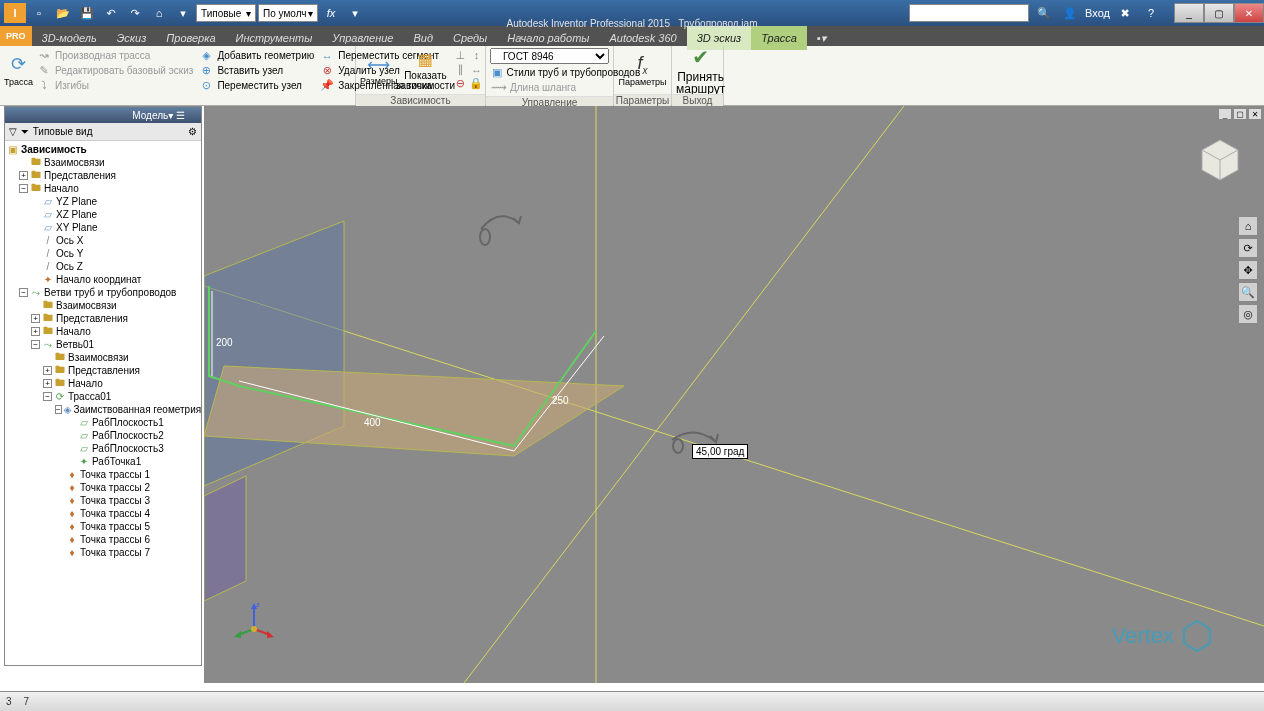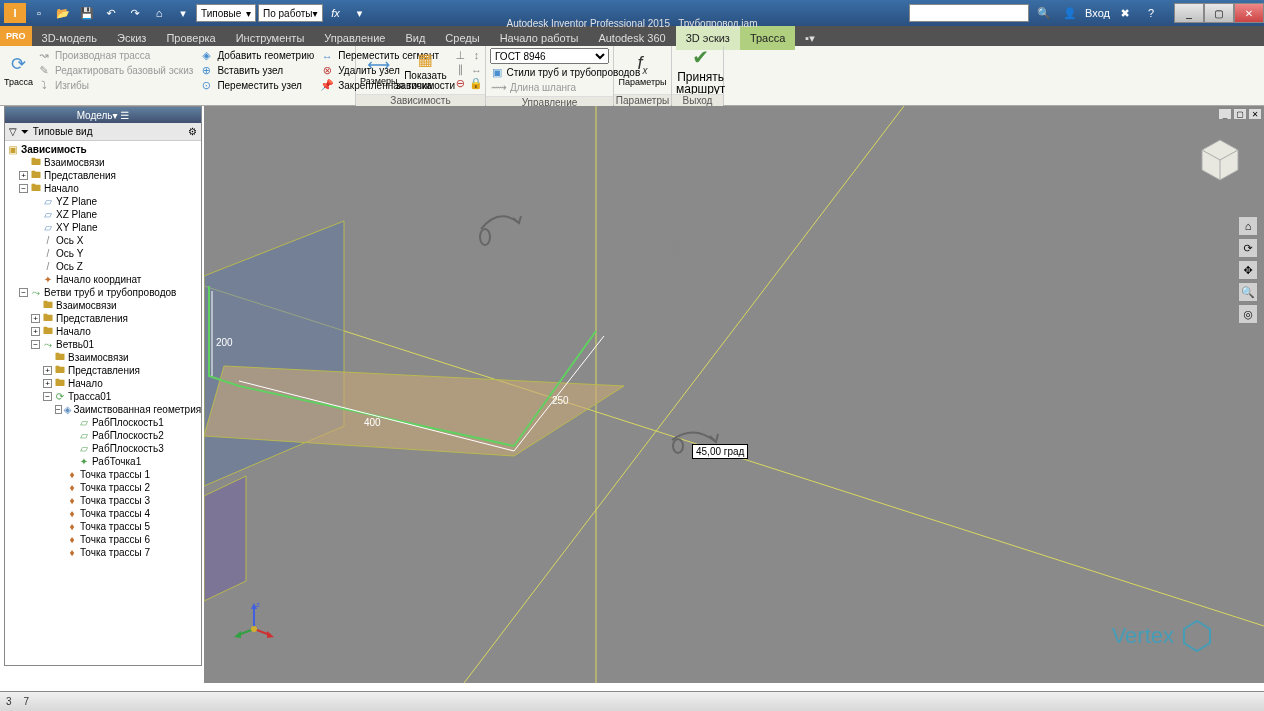--- a/index.html
+++ b/index.html
@@ -12,39 +12,39 @@
 .titlebar .dropdown-qat { background:#fff; color:#000; height:18px; font-size:10px; border:1px solid #888; padding:0 4px; display:flex; align-items:center; min-width:60px; }
 .titlebar .apptitle { position:absolute; left:50%; transform:translateX(-50%); font-size:10px; color:#e0e0e0;margin-top:20px; }
 .titlebar .right { position:absolute; right:0; display:flex; align-items:center; gap:4px; }
 .titlebar .search { background:#fff; height:18px; width:120px; border:1px solid #888; }
 .titlebar .winbtns { display:flex; margin-left:8px; }
 .titlebar .winbtn { width:30px; height:20px; background:linear-gradient(#e8e8e8,#c0c0c0); border:1px solid #888; display:flex; align-items:center; justify-content:center; font-size:10px; cursor:pointer; color:#000; }
 .titlebar .winbtn.close { background:linear-gradient(#e88,#c44); color:#fff; }
 
 
 .menubar { height:20px; background:#525252; display:flex; align-items:stretch; font-size:11px; }
-.menubar .tab { padding:12px 10px; display:flex; align-items:center; color:#ddd; cursor:pointer; height:100%; }
+.menubar .tab { padding:12px 10px; display:flex; align-items:center; color:#ddd; cursor:pointer; height:100%;font-style:italic; }
 .menubar .tab.active { background:#d8e8c0; color:#222; }
 .menubar .tab.active2 { background:#b0d080; color:#222; }
 .menubar .pro { background:#f0a030; color:#fff; padding:0 6px; font-weight:bold; font-size:9px; display:flex; align-items:center; }
 
 
 .ribbon { height:60px; background:#f5f6f0; border-bottom:1px solid #aaa; display:flex; }
 .ribbon-group { border-right:1px solid #ccc; display:flex; flex-direction:column; }
 .ribbon-body { flex:1; display:flex; align-items:flex-start; padding:2px 4px; gap:2px; }
 .ribbon-label { height:14px; text-align:center; font-size:10px; background:#e8e8e0; color:#555; border-top:1px solid #ddd; }
 .rbtn-big { display:flex; flex-direction:column; align-items:center; justify-content:center; width:50px; height:44px; cursor:pointer; font-size:9px; text-align:center; gap:2px; }
 .rbtn-row { display:flex; align-items:center; gap:4px; height:14px; font-size:10px; cursor:pointer; padding:0 2px; white-space:nowrap; }
 .rbtn-row.disabled { color:#999; }
 .rbtn-col { display:flex; flex-direction:column; gap:1px; }
 .ico { width:14px; height:14px; display:inline-flex; align-items:center; justify-content:center; font-size:11px; }
 
 
 .left-panel { position:absolute; top:106px; left:4px; width:198px; height:560px; background:#fff; border:1px solid #888; display:flex; flex-direction:column; }
-.lp-header { height:16px; background:linear-gradient(#6080a0,#405070); color:#fff; font-size:10px; display:flex; align-items:center; padding:0 4px; justify-content:center; }
+.lp-header { height:16px; background:linear-gradient(#6080a0,#405070); color:#fff; font-size:10px; display:flex; align-items:center; padding:0 16px; justify-content:flex-end; }
 .lp-toolbar { height:18px; background:#e8e8e8; display:flex; align-items:center; gap:4px; padding:0 4px; border-bottom:1px solid #ccc; font-size:10px; }
 .lp-tree { flex:1; overflow:auto; font-size:10px; padding:2px 0; }
 .tree-item { display:flex; align-items:center; height:13px; gap:2px; cursor:pointer; white-space:nowrap; }
 .tree-item.l0 { padding-left:2px; }
 .tree-item.l1 { padding-left:14px; }
 .tree-item.l2 { padding-left:26px; }
 .tree-item.l3 { padding-left:38px; }
 .tree-item.l4 { padding-left:50px; }
 .tree-item.l5 { padding-left:62px; }
 .exp { width:9px; height:9px; border:1px solid #888; display:inline-flex; align-items:center; justify-content:center; font-size:8px; line-height:1; background:#fff; }
@@ -89,21 +89,21 @@
     <div class="qat-btn">💾</div>
     <div class="qat-btn">↶</div>
     <div class="qat-btn">↷</div>
     <div class="qat-btn">⌂</div>
     <div class="qat-btn">▾</div>
     <div class="dropdown-qat">
         <span>Типовые</span>
         <span style="margin-left:auto">▾</span>
       </div>
     <div class="dropdown-qat">
-        <span>По работы</span>
+        <span>По умолч</span>
         <span style="margin-left:auto">▾</span>
       </div>
     <div class="qat-btn" style="font-style:italic">fx</div>
     <div class="qat-btn">▾</div>
   </div>
   <div class="apptitle">
     <span>Autodesk Inventor Professional 2015</span>&nbsp;&nbsp;
     <span>Трубопровод.iam</span>
   </div>
   <div class="right">
@@ -208,21 +208,21 @@
         <span class="ico" style="color:#888">↕</span>
         <span class="ico" style="color:#888">↔</span>
         <span class="ico" style="color:#c08030">🔒</span>
       </div>
     </div>
     <div class="ribbon-label">Зависимость</div>
   </div>
 
   <div class="ribbon-group" style="width:128px">
     <div class="ribbon-body" style="flex-direction:column;gap:1px;align-items:stretch">
-      <select style="font-size:10px;height:16px;"><option>ГОСТ 8946</option></select>
+      <select style="font-size:10px;height:16px;padding-left:8px;"><option>ГОСТ 8946</option></select>
       <div class="rbtn-row">
           <span class="ico" style="color:#4a90d0">▣</span>
           <span>Стили труб и трубопроводов</span>
         </div>
       <div class="rbtn-row disabled">
           <span class="ico">⟿</span>
           <span>Длина шланга</span>
         </div>
     </div>
     <div class="ribbon-label">Управление</div>

